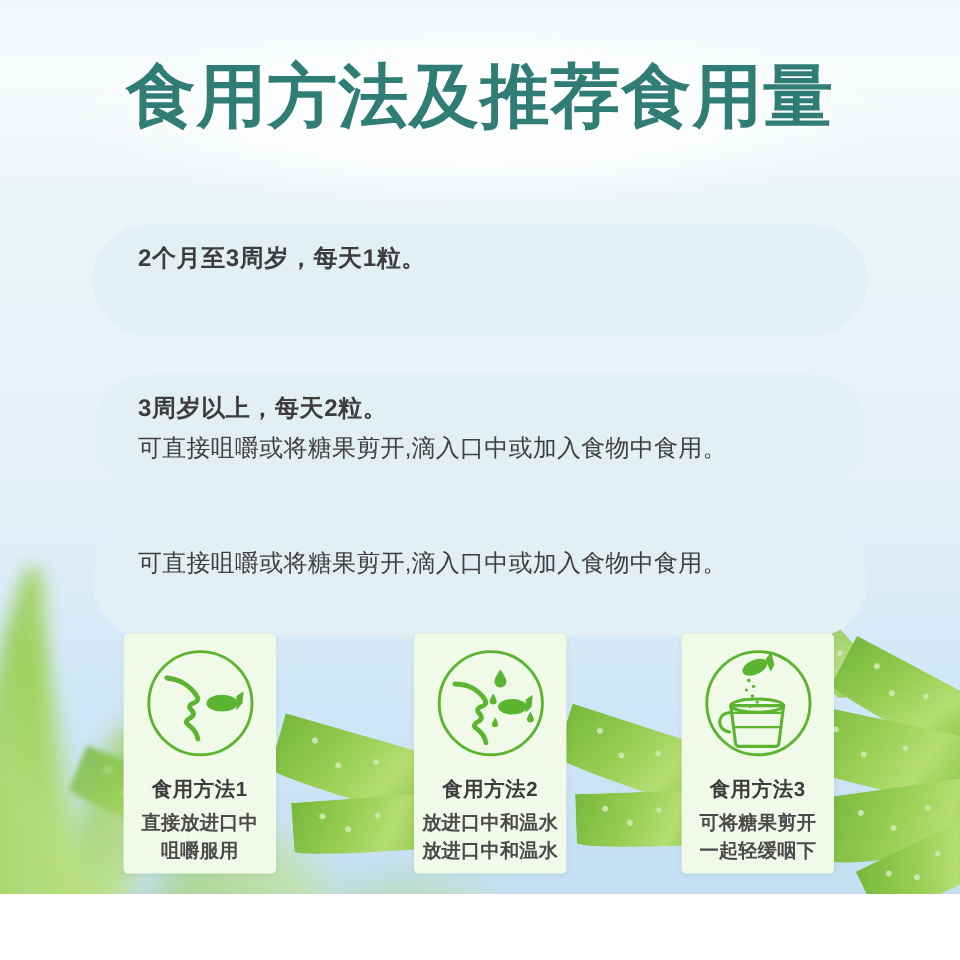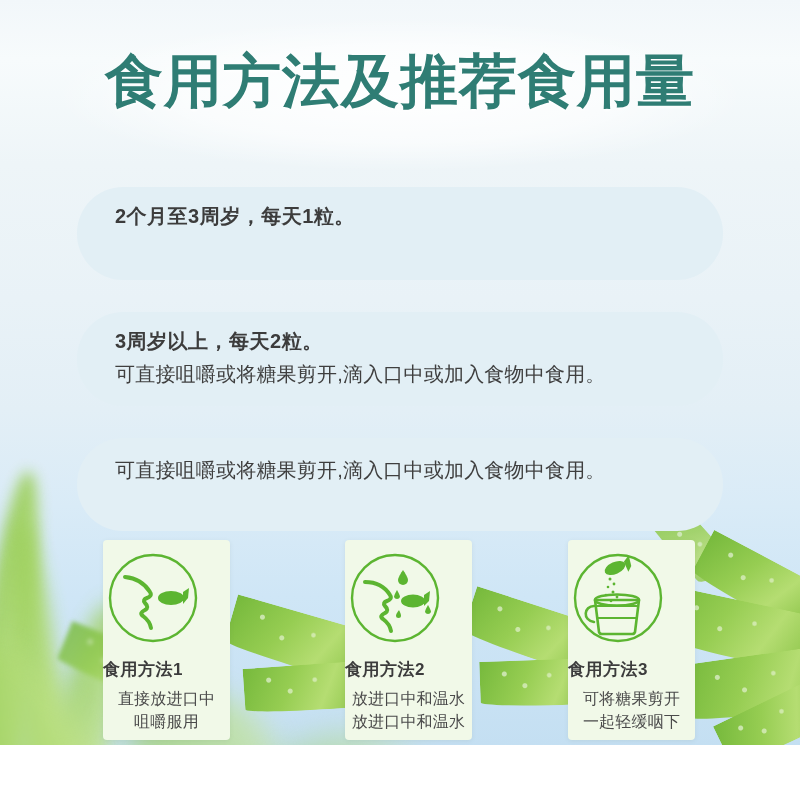--- a/index.html
+++ b/index.html
@@ -139,40 +139,40 @@
   .method-card {
     position: absolute;
     top: 0;
     width: 127px;
     height: 200px;
     background: #f1f9e8;
     border-radius: 4px;
     box-shadow: 0 1px 4px rgba(90,120,90,.10);
     display: flex;
     flex-direction: column;
+    align-items: center;
     box-sizing: border-box;
     padding-top: 8px;
-    margin-top: 12px;
   }
   .method-card.c1 { left: 103px; }
   .method-card.c2 { left: 345px; }
   .method-card.c3 { left: 568px; }
 
   .method-icon { width: 100px; height: 100px; }
   .method-name {
     margin-top: 10px;
     font-size: 17px;
     font-weight: 700;
     color: #3c3c3c;
     letter-spacing: .5px;
   }
   .method-desc {
     margin-top: 6px;
     font-size: 16px;
-    font-weight: 400;
+    font-weight: 700;
     color: #4a4a4a;
     line-height: 23px;
     text-align: center;
     letter-spacing: .2px;
   }
 </style>
 </head>
 <body>
 
 <div id="page">

